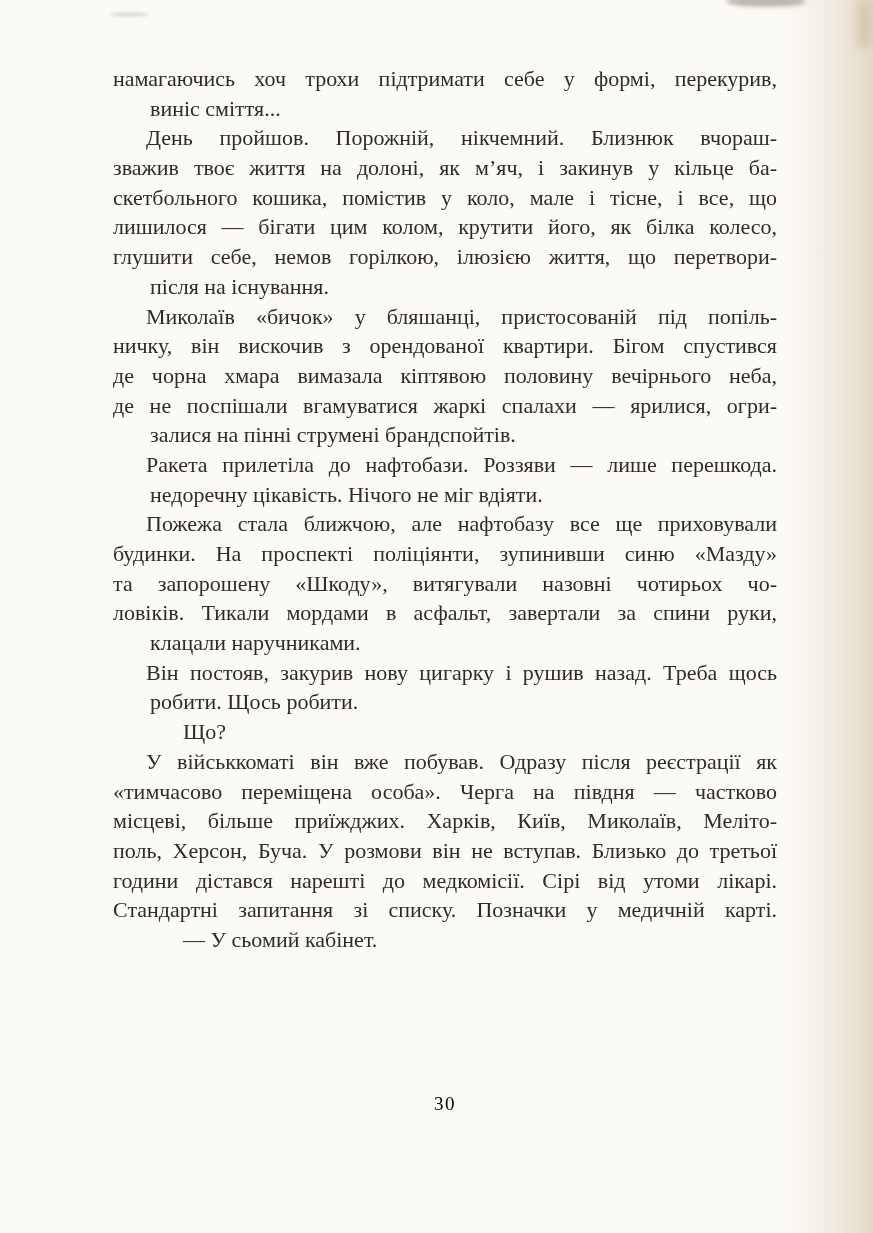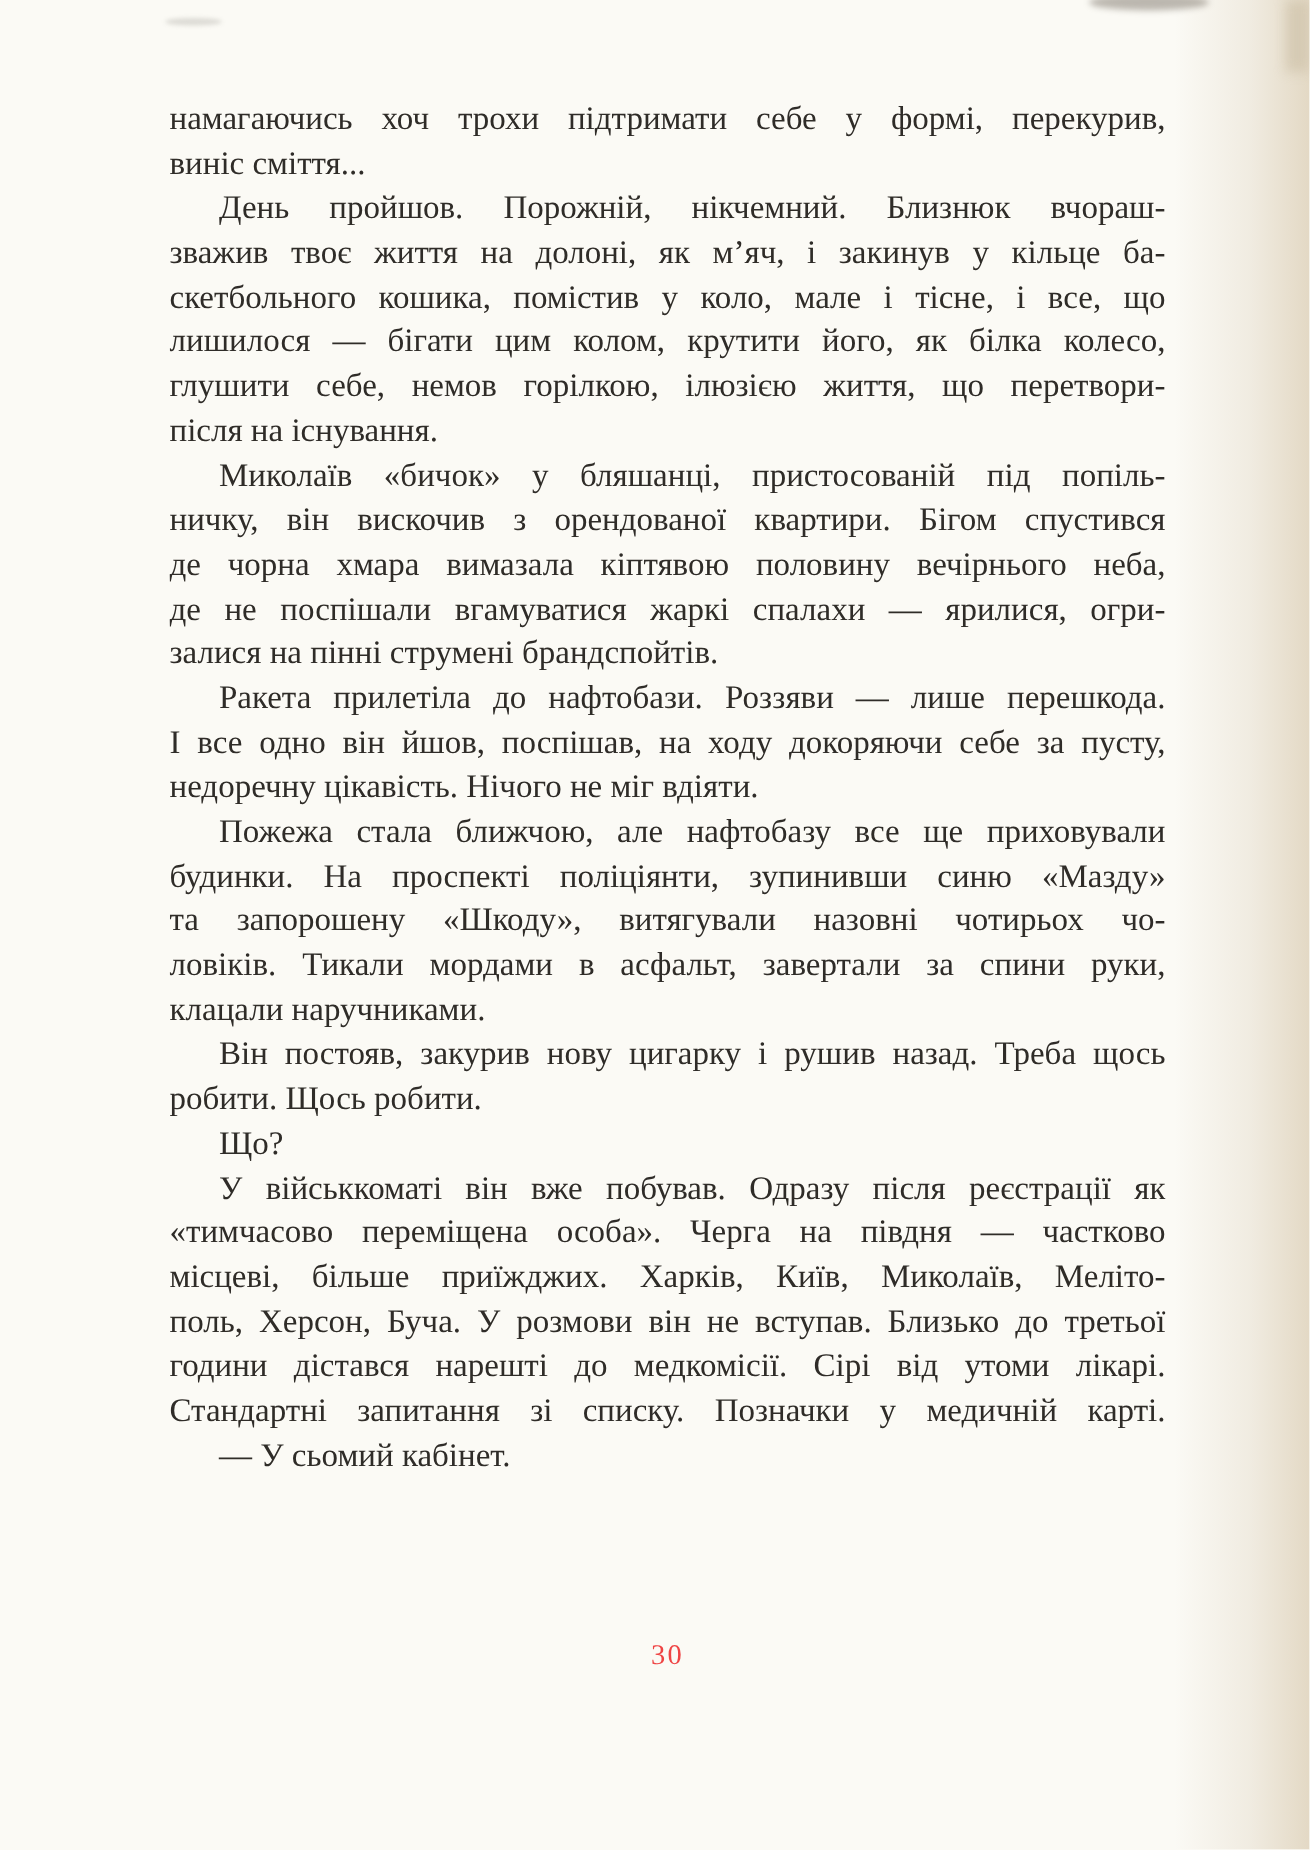--- a/index.html
+++ b/index.html
@@ -75,30 +75,31 @@
     text-align: justify;
     text-align-last: justify;
     overflow: hidden;
   }
   .line.indent {
     text-indent: 33px;
   }
   .line.last {
     text-align: left;
     text-align-last: left;
+    margin-left: 37px;
   }
   .page-number {
     position: absolute;
     left: 113px;
     top: 1093px;
     width: 664px;
     text-align: center;
     font-size: 19px;
     letter-spacing: 1.5px;
-    color: #ef4444;
+    color: #000000;
   }
 </style>
 </head>
 <body>
 
 <div class="scan-edge-shade"></div>
 <div class="scan-corner-shade"></div>
 <div class="scan-smudge-top-right"></div>
 <div class="scan-smudge-dash"></div>
 
@@ -110,21 +111,20 @@
     <div class="line">скетбольного кошика, помістив у коло, мале і тісне, і все, що</div>
     <div class="line">лишилося — бігати цим колом, крутити його, як білка колесо,</div>
     <div class="line">глушити себе, немов горілкою, ілюзією життя, що перетвори-</div>
     <div class="line last">після на існування.</div>
     <div class="line indent">Миколаїв «бичок» у бляшанці, пристосованій під попіль-</div>
     <div class="line">ничку, він вискочив з орендованої квартири. Бігом спустився</div>
     <div class="line">де чорна хмара вимазала кіптявою половину вечірнього неба,</div>
     <div class="line">де не поспішали вгамуватися жаркі спалахи — ярилися, огри-</div>
     <div class="line last">залися на пінні струмені брандспойтів.</div>
     <div class="line indent">Ракета прилетіла до нафтобази. Роззяви — лише перешкода.</div>
-    <div class="line">І все одно він йшов, поспішав, на ходу докоряючи себе за пусту,</div>
     <div class="line last">недоречну цікавість. Нічого не міг вдіяти.</div>
     <div class="line indent">Пожежа стала ближчою, але нафтобазу все ще приховували</div>
     <div class="line">будинки. На проспекті поліціянти, зупинивши синю «Мазду»</div>
     <div class="line">та запорошену «Шкоду», витягували назовні чотирьох чо-</div>
     <div class="line">ловіків. Тикали мордами в асфальт, завертали за спини руки,</div>
     <div class="line last">клацали наручниками.</div>
     <div class="line indent">Він постояв, закурив нову цигарку і рушив назад. Треба щось</div>
     <div class="line last">робити. Щось робити.</div>
     <div class="line indent last">Що?</div>
     <div class="line indent">У військкоматі він вже побував. Одразу після реєстрації як</div>

